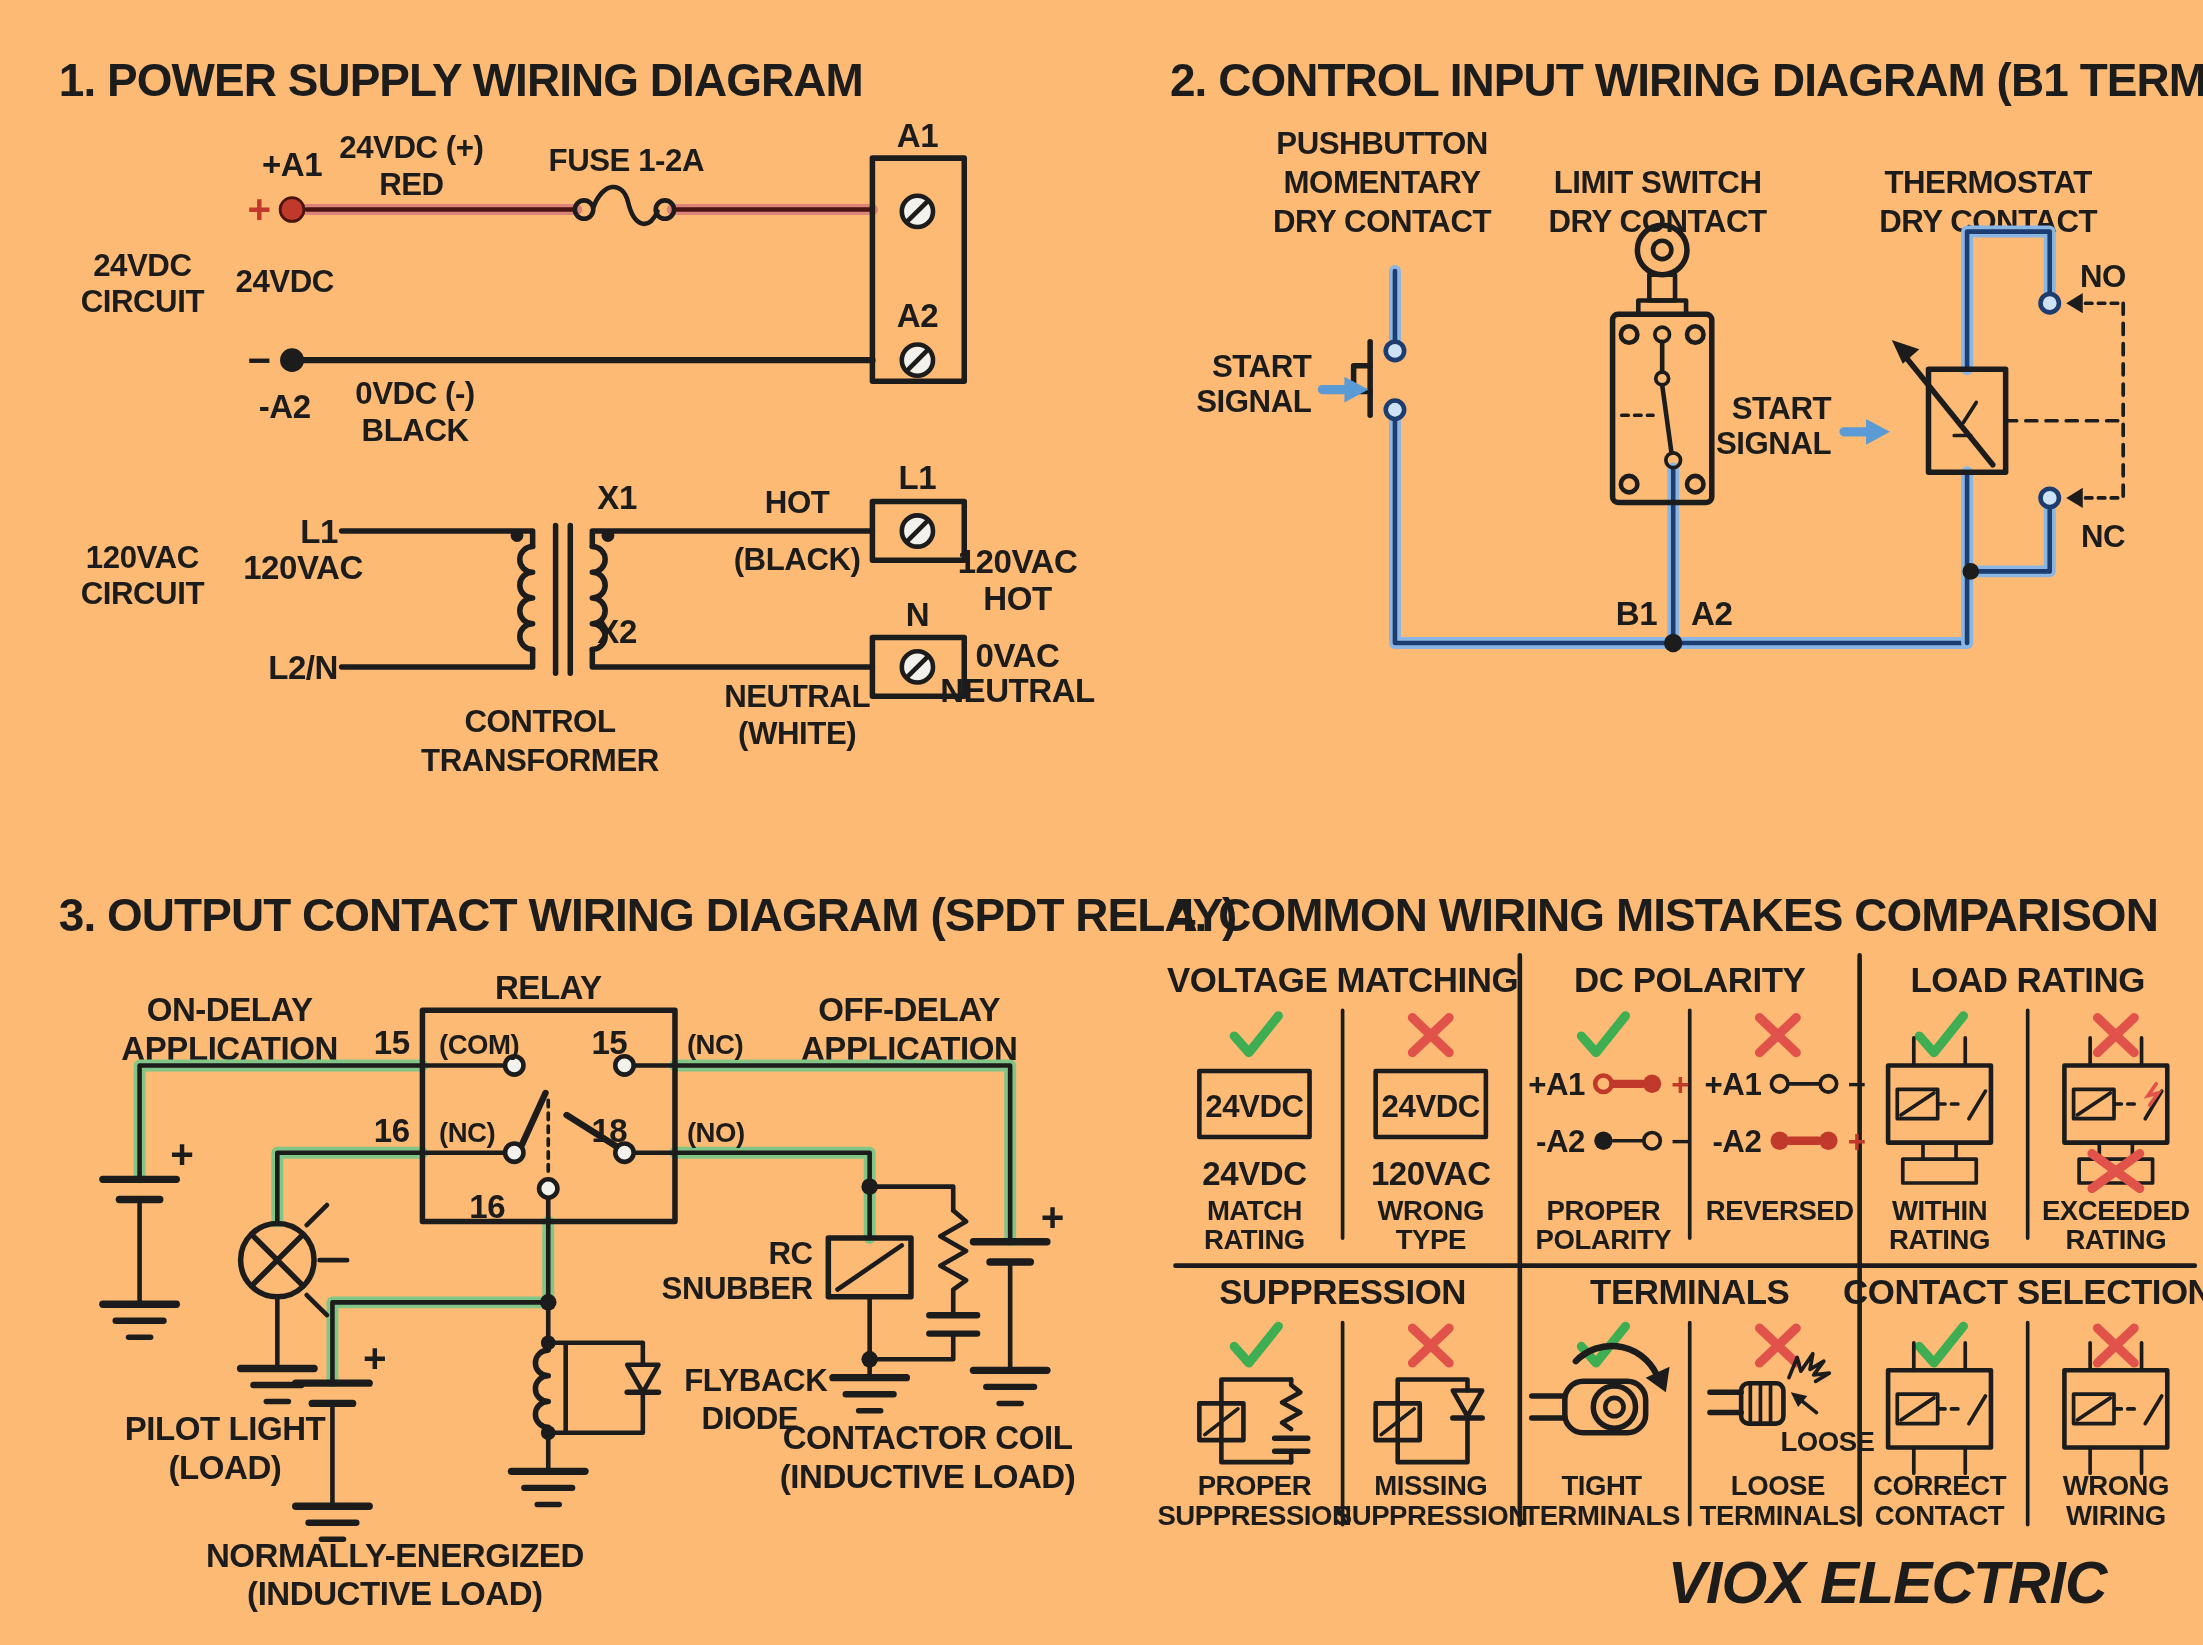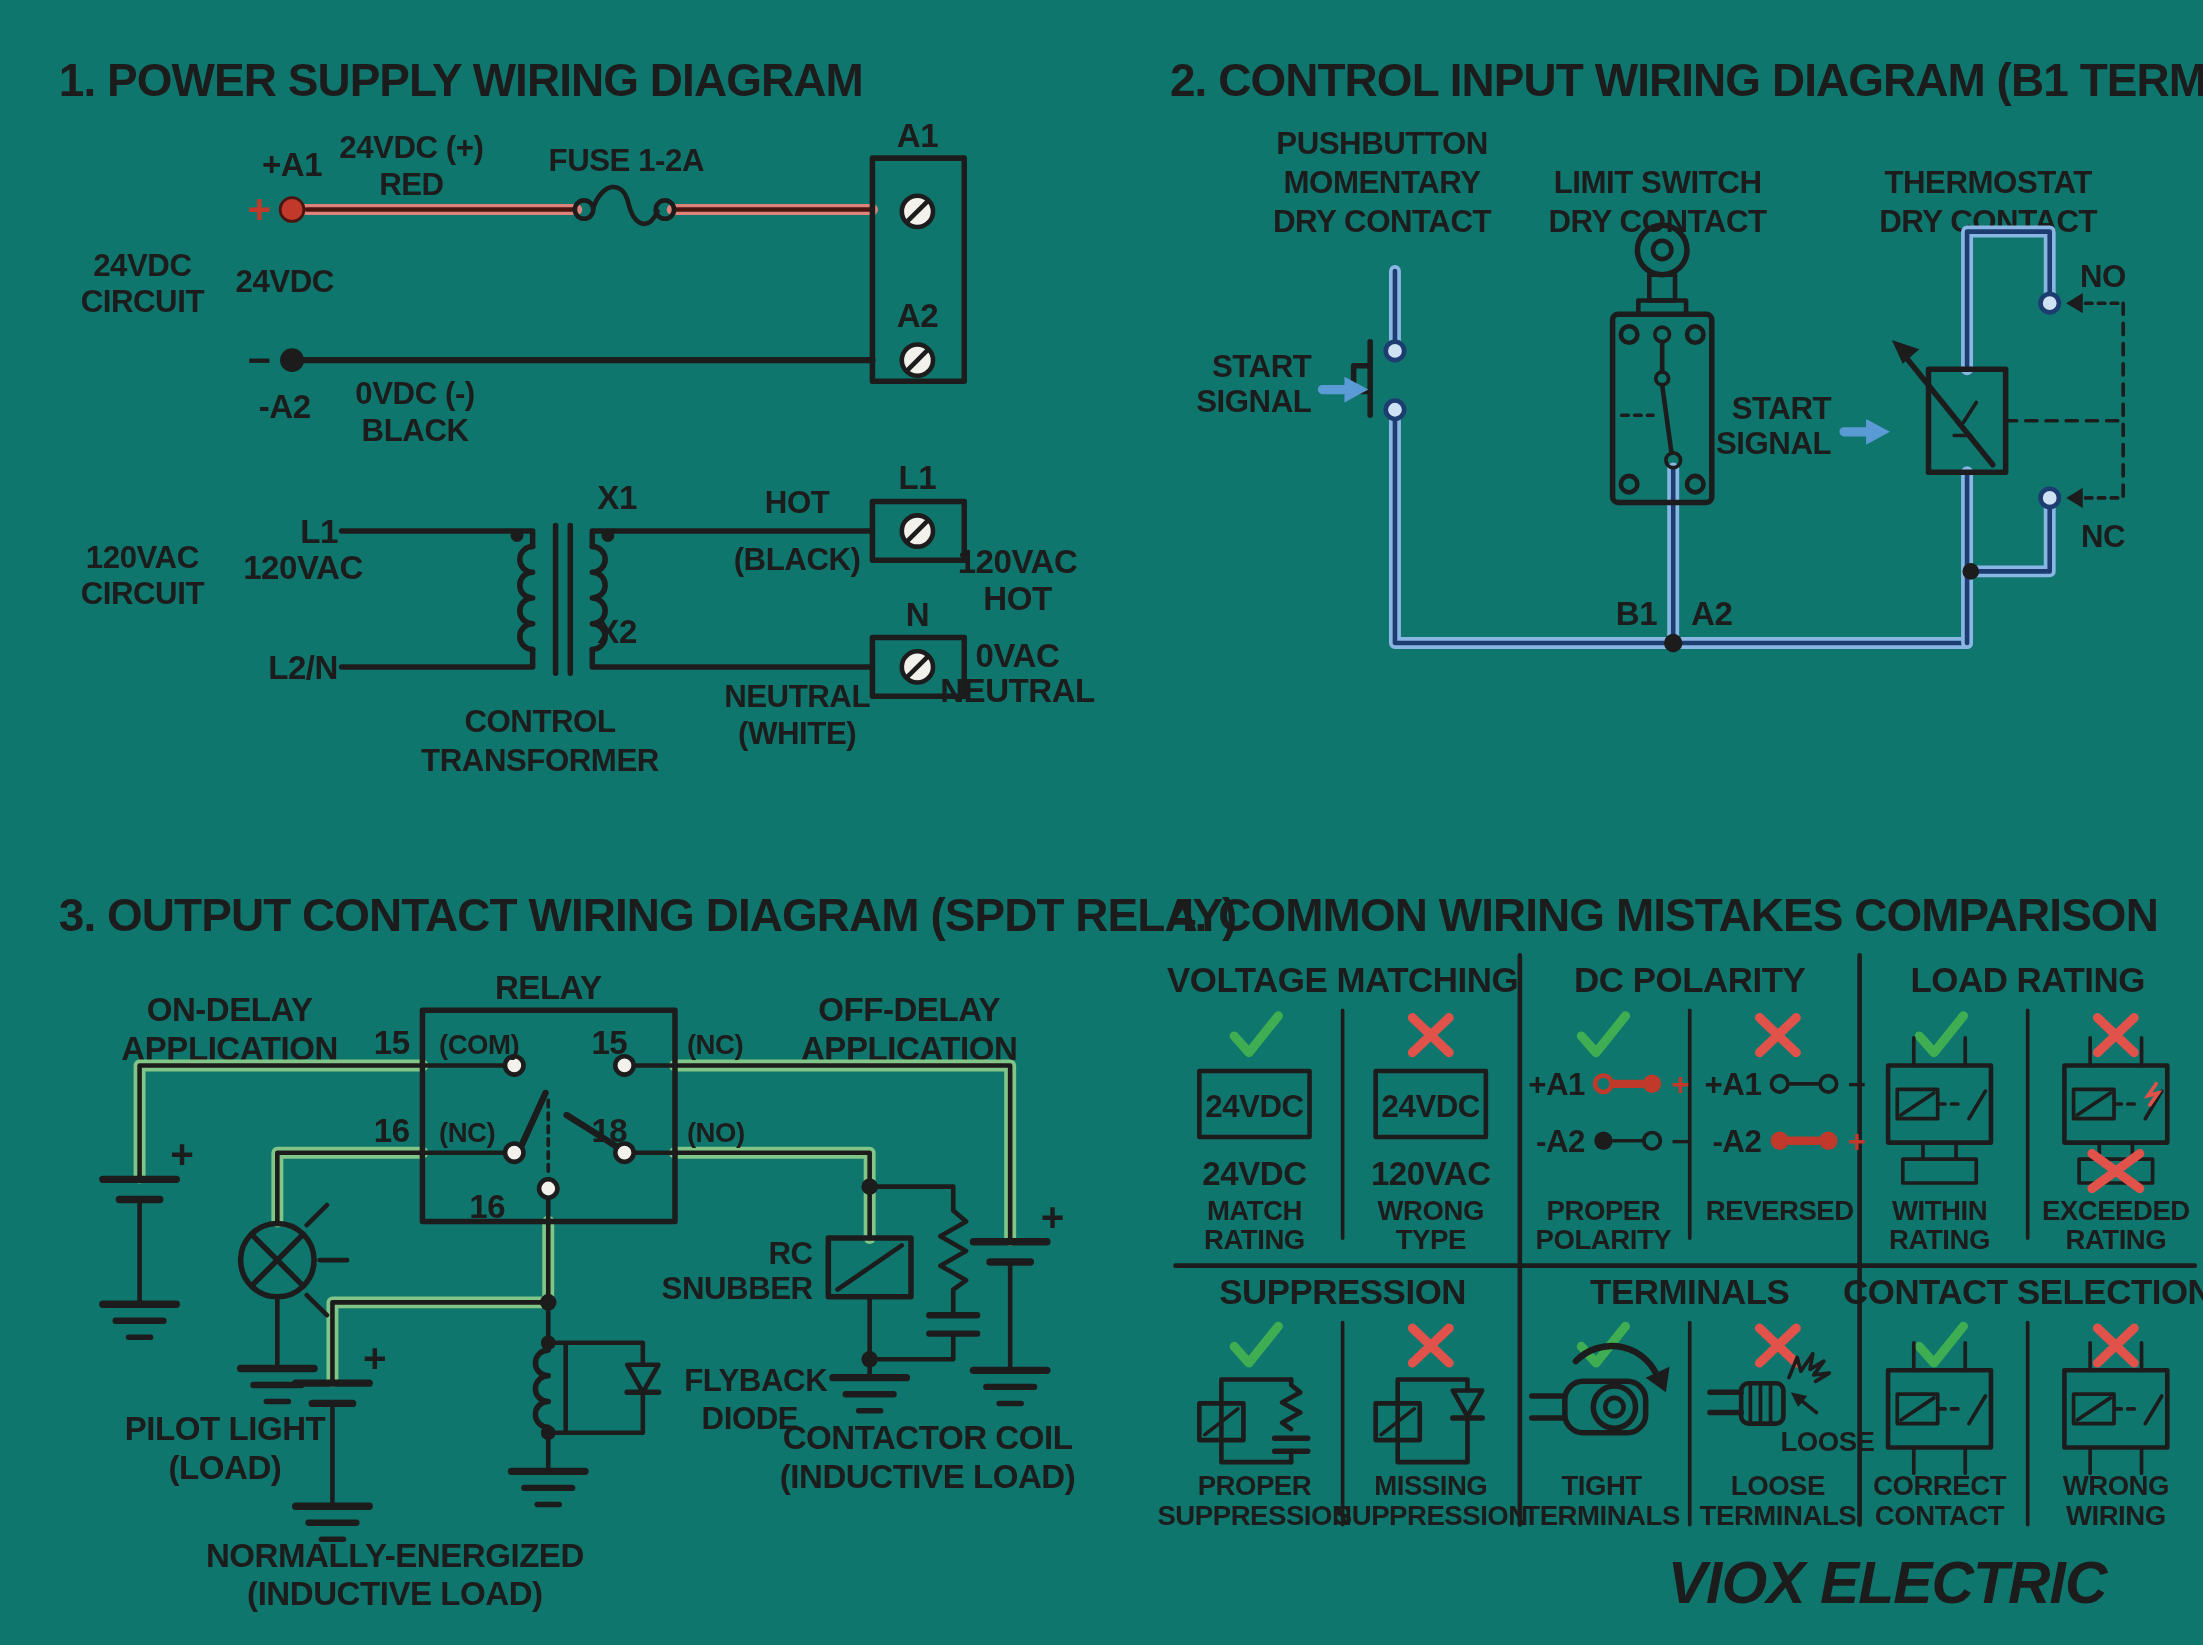--- a/index.html
+++ b/index.html
@@ -1,16 +1,16 @@
 <!DOCTYPE html>
 <html style="font-size:14.7px"><head>
 <meta charset="utf-8">
 <style>
   html,body{margin:0;padding:0;background:#f3f1ec;}
-  #stage{position:relative;width:2204px;height:1646px;background:#0f766e;overflow:hidden;text-align:center;}
+  #stage{position:relative;width:2204px;height:1646px;background:#fdba74;overflow:hidden;text-align:center;}
   svg{position:absolute;inset:0;}
   text{font-family:"Liberation Sans",sans-serif;font-weight:700;fill:#1c1c1c;letter-spacing:-0.5px;}
   .f50{font-size:50px;letter-spacing:-1px;}
   .f44{font-size:44px;}
   .f38{font-size:38px;}
   .f36{font-size:36px;}
   .f34{font-size:34px;}
   .f30{font-size:30px;}
   .brand{font-size:64px;font-style:italic;letter-spacing:-1px;}
   .mid{text-anchor:middle;}

